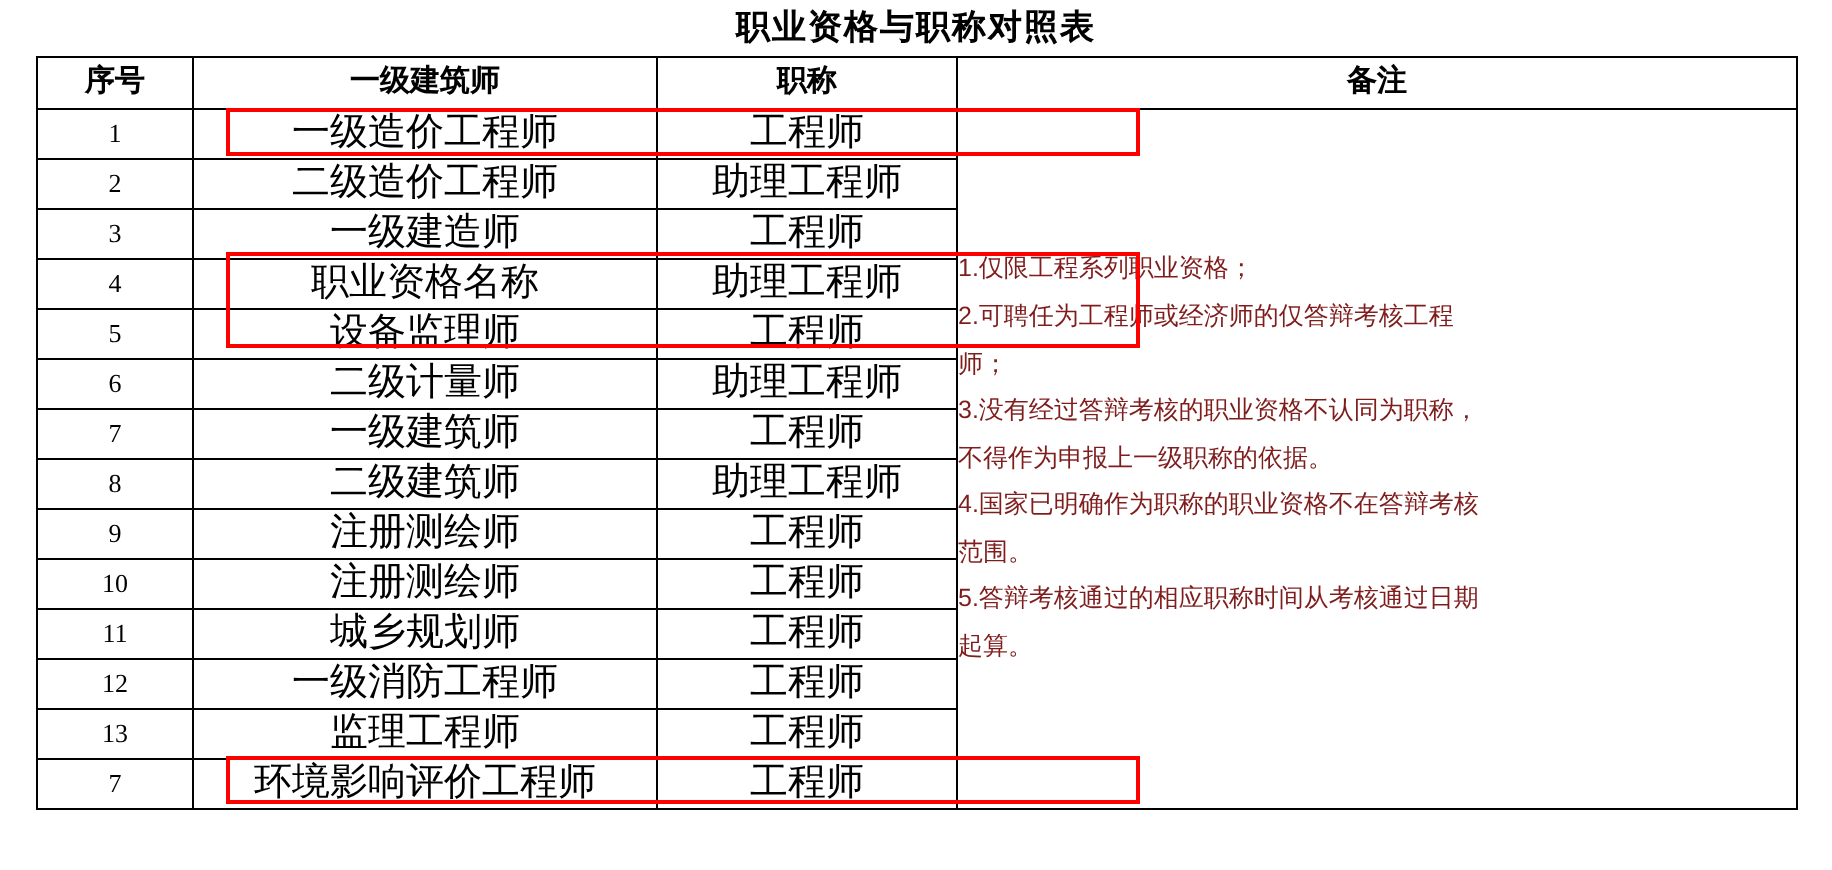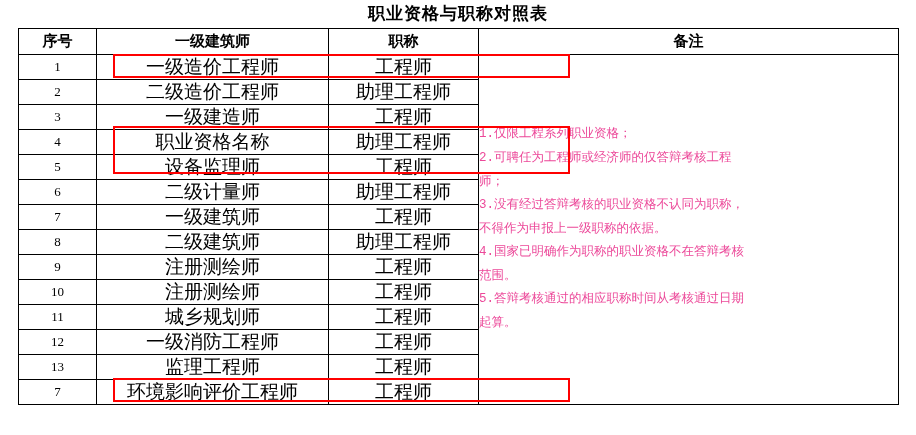--- a/index.html
+++ b/index.html
@@ -64,26 +64,26 @@
   .remark-cell {
     vertical-align: top;
     padding: 2px 4px 2px 6px;
   }
   .remark-list {
     margin: 0;
     padding: 0;
     list-style: none;
   }
   .remark-list li {
-    color: #ec4899;
+    color: #7f1d1d;
     font-size: 12.5px;
     line-height: 23.6px;
     text-align: left;
     white-space: pre-wrap;
-    font-family: Liberation Mono, monospace;
+    font-family: Liberation Sans, sans-serif;
   }
   
   .hl {
     position: absolute;
     border: 2px solid #ff0000;
     box-sizing: border-box;
     pointer-events: none;
   }
 </style>
 </head>

